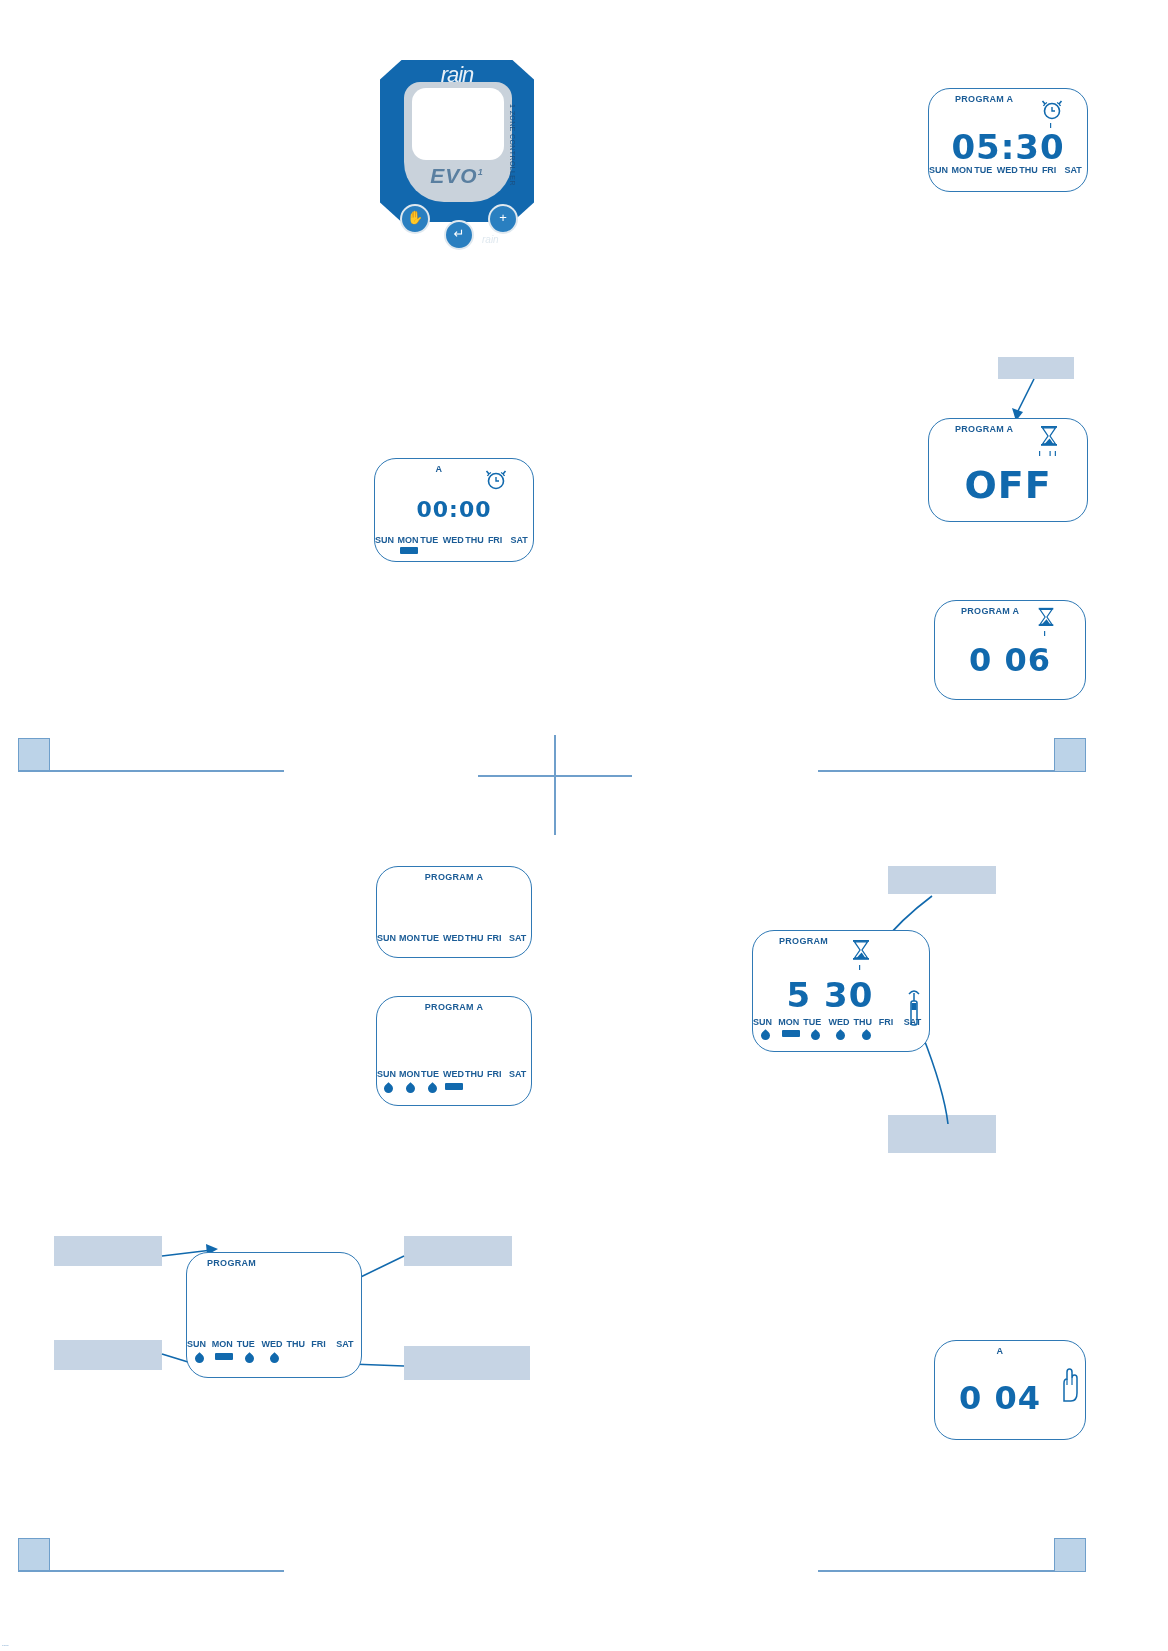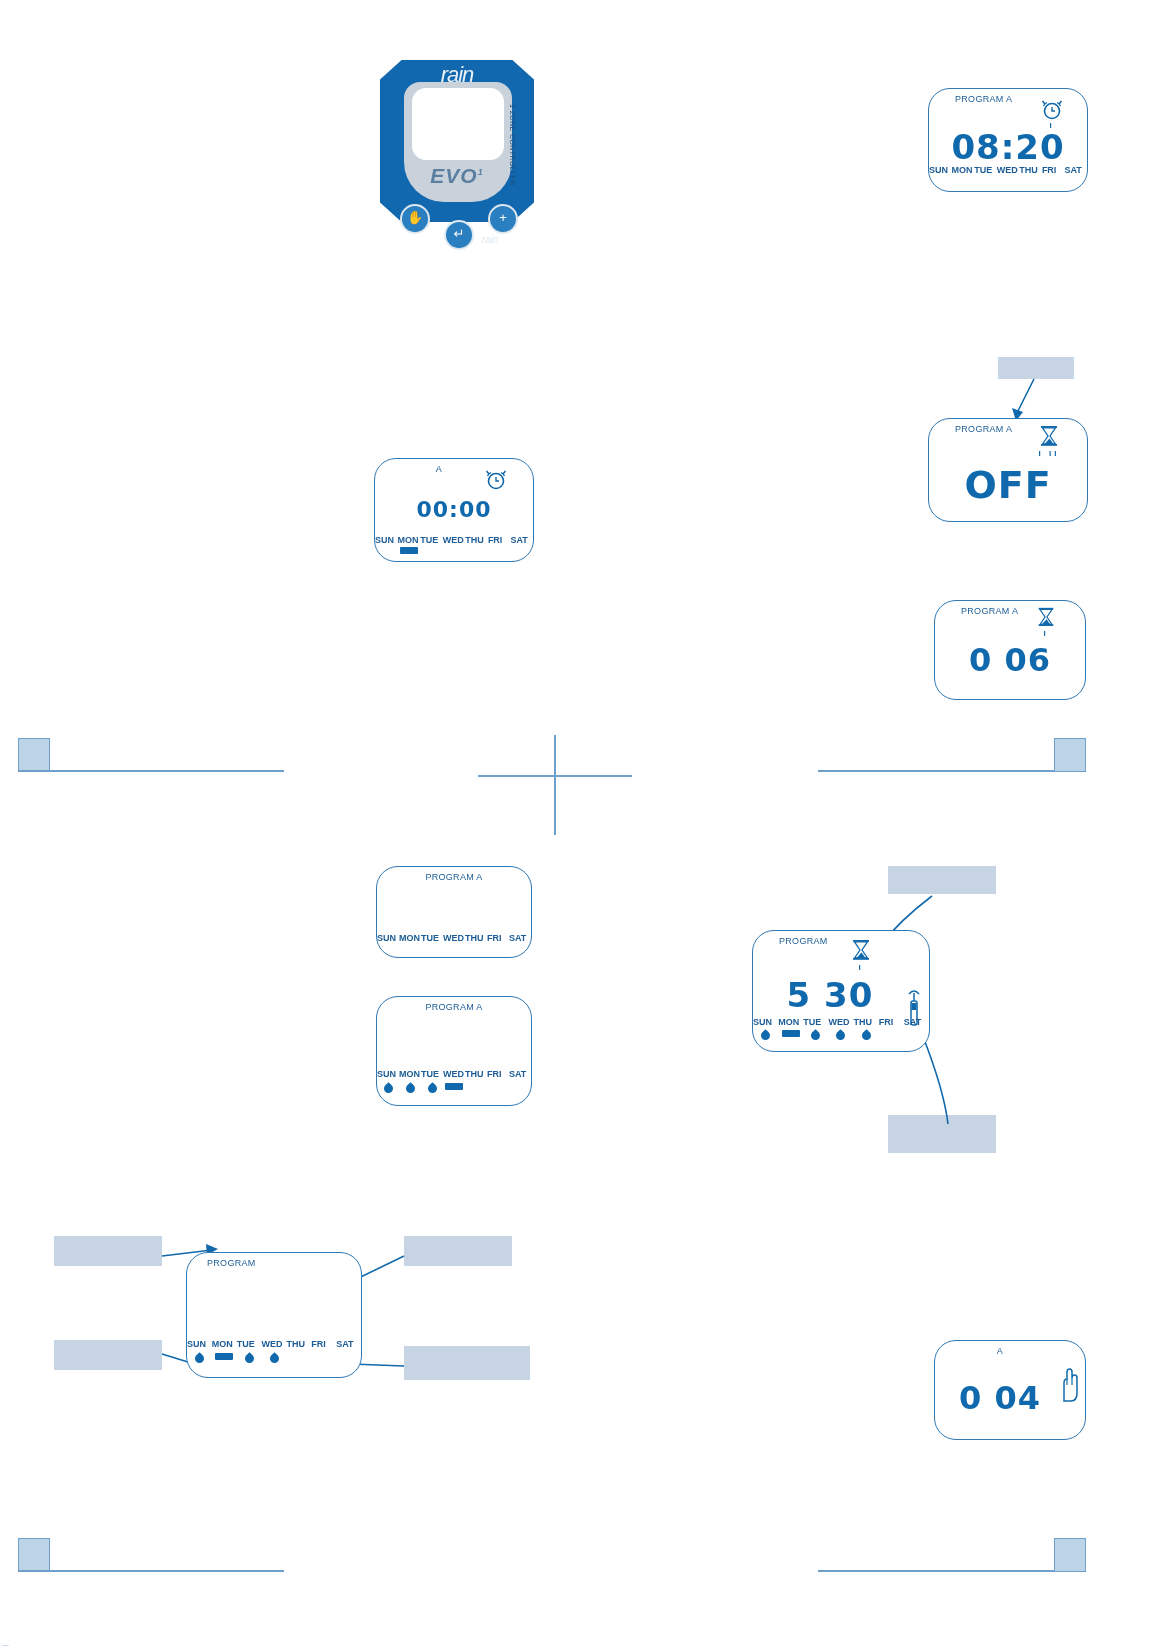--- a/index.html
+++ b/index.html
@@ -50,21 +50,21 @@
     font-size:10px;font-style:italic;
   }
 
   
   .lcd{
     position:absolute;border:1.6px solid #2f79b5;border-radius:22px;
     background:#fff;box-sizing:border-box;
   }
   .lcd .prog{
     position:absolute;top:5px;left:0;right:0;text-align:center;
-    color:#1b5c96;font-size:9px;font-weight:normal;letter-spacing:.3px;
+    color:#1b5c96;font-size:9px;font-weight:bold;letter-spacing:.3px;
   }
   .lcd .prog.left{text-align:left;padding-left:26px;}
   .lcd .digits{
     position:absolute;left:0;right:0;text-align:center;
     color:#1169ad;font-weight:bold;letter-spacing:1px;
     font-family:"DejaVu Sans",sans-serif;
   }
   .lcd .days{
     position:absolute;left:0;right:0;text-align:center;
     color:#1b5c96;font-size:9px;font-weight:bold;
@@ -119,21 +119,21 @@
 <div class="lcd" style="left:928px;top:88px;width:160px;height:104px;">
   <div class="prog left">PROGRAM A</div>
   <svg class="ico" style="left:110px;top:8px;" width="26" height="24" viewBox="0 0 26 24">
     <circle cx="13" cy="14" r="7.5" fill="none" stroke="#1169ad" stroke-width="1.6"></circle>
     <path d="M6 7 L3.5 4 M20 7 L22.5 4" stroke="#1169ad" stroke-width="1.6" fill="none"></path>
     <path d="M4.5 9 A8 8 0 0 1 8 5.5" stroke="#1169ad" stroke-width="1.4" fill="none"></path>
     <path d="M21.5 9 A8 8 0 0 0 18 5.5" stroke="#1169ad" stroke-width="1.4" fill="none"></path>
     <path d="M13 10 L13 14 L16 14" stroke="#1169ad" stroke-width="1.4" fill="none"></path>
   </svg>
   <div class="sublabel" style="left:110px;top:32px;width:26px;">I</div>
-  <div class="digits" style="top:38px;font-size:34px;">08:20</div>
+  <div class="digits" style="top:38px;font-size:34px;">05:30</div>
   <div class="days" style="top:76px;">
     <span>SUN</span>
     <span>MON</span>
     <span>TUE</span>
     <span>WED</span>
     <span>THU</span>
     <span>FRI</span>
     <span>SAT</span>
   </div>
 </div>

